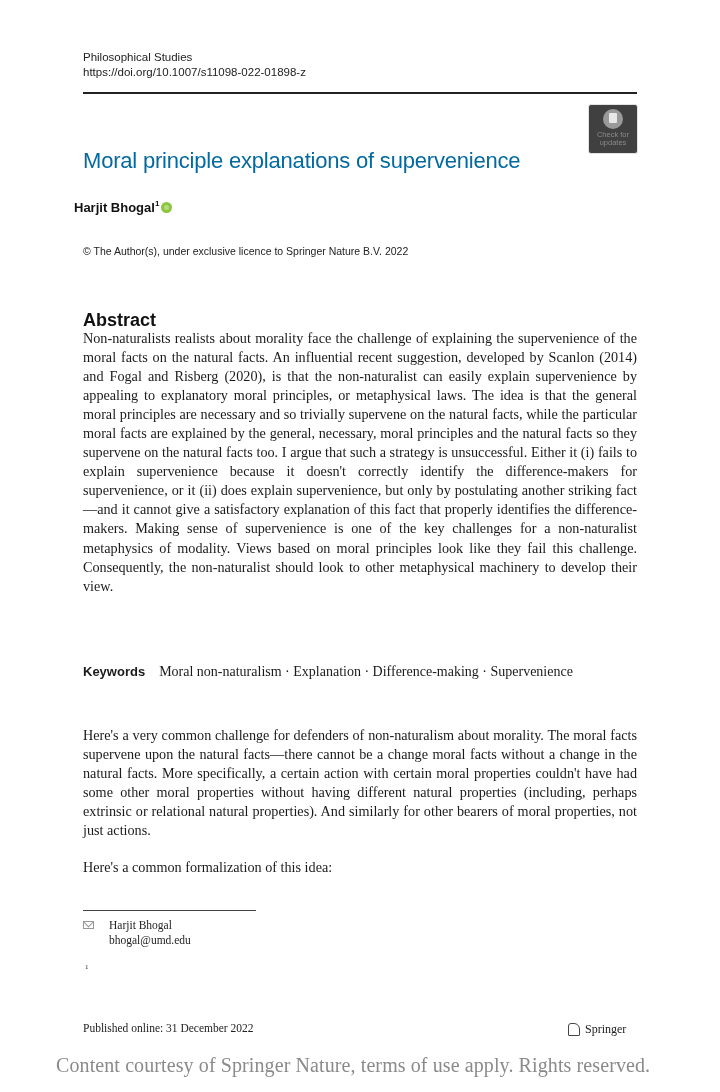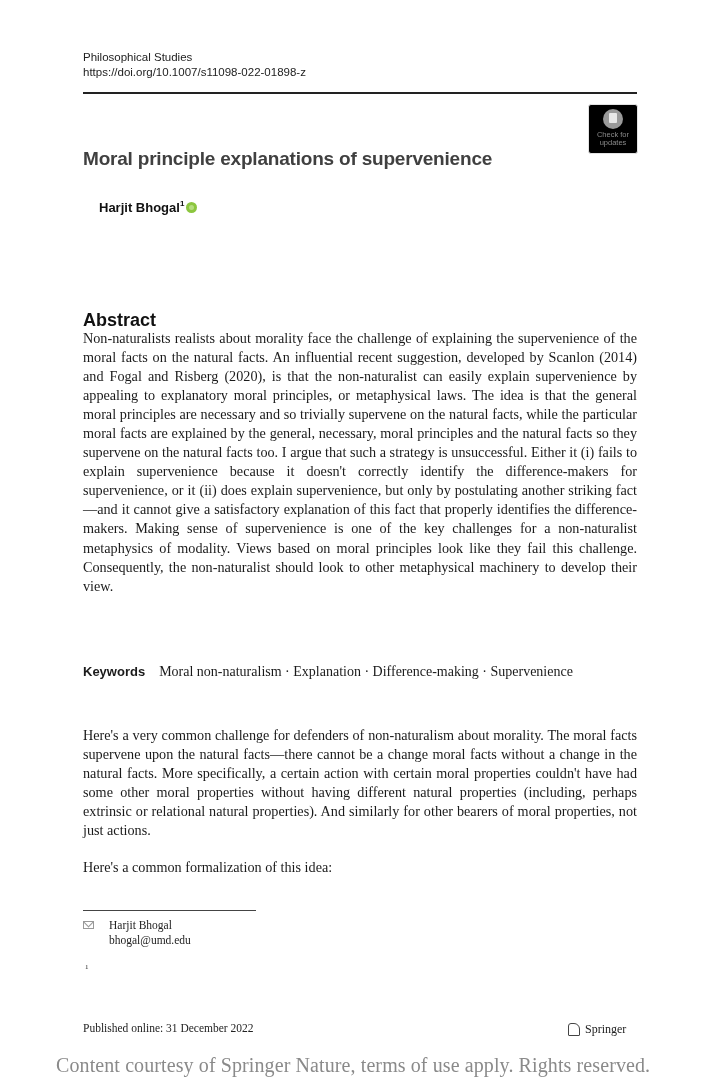--- a/index.html
+++ b/index.html
@@ -3,27 +3,27 @@
 <meta charset="utf-8">
 <style>
   html, body { margin: 0; padding: 0; background: #ffffff; }
   body { width: 720px; height: 1092px; position: relative; overflow: hidden; color: #1a1a1a; }
   .sans { font-family: "Liberation Sans", "DejaVu Sans", sans-serif; }
   .serif { font-family: "Liberation Serif", "DejaVu Serif", serif; }
 
   .journal { position: absolute; left: 83px; top: 50px; font-size: 11.5px; line-height: 15px; color: #222; }
   .header-rule { position: absolute; left: 83px; top: 92px; width: 554px; height: 1.5px; background: #222; }
 
-  .crossmark { position: absolute; left: 588px; top: 104px; width: 48px; height: 48px; border: 1px solid #e3e3e3; border-radius: 3px; background: #000000; display: flex; flex-direction: column; align-items: center; }
+  .crossmark { position: absolute; left: 588px; top: 104px; width: 48px; height: 48px; border: 1px solid #e3e3e3; border-radius: 3px; background: #404040; display: flex; flex-direction: column; align-items: center; }
   .crossmark .disc { width: 20px; height: 20px; border-radius: 50%; background: #9a9a9a; margin-top: 4px; position: relative; }
   .crossmark .disc::after { content: ""; position: absolute; left: 6px; top: 4px; width: 8px; height: 10px; background: #e8e8e8; border-radius: 1px; }
   .crossmark .lbl { font-size: 7.5px; line-height: 8px; color: #8a8a8a; text-align: center; margin-top: 2px; }
 
-  .title { position: absolute; left: 83px; top: 148px; font-size: 19px; font-weight: bold; color: #404040; letter-spacing: -0.2px; }
-  .author { position: absolute; left: 99px; top: 199px; font-size: 13px; font-weight: bold; color: #111; }
+  .title { position: absolute; left: 83px; top: 148px; font-size: 22px; font-weight: normal; color: #0369a1; letter-spacing: -0.2px; }
+  .author { position: absolute; left: 74px; top: 199px; font-size: 13px; font-weight: bold; color: #111; }
   .author sup { font-size: 8px; vertical-align: 6px; }
   .orcid { display: inline-block; width: 11px; height: 11px; border-radius: 50%; background: #8cc63f; vertical-align: -1px; margin-left: 2px; position: relative; }
   .orcid::after { content: ""; position: absolute; left: 3px; top: 3px; width: 5px; height: 5px; border-radius: 50%; background: #b5dd7f; }
 
   .meta { position: absolute; left: 83px; top: 244px; font-size: 10.5px; line-height: 14px; color: #222; }
 
   .abstract-head { position: absolute; left: 83px; top: 310px; font-size: 18px; font-weight: bold; color: #111; }
   .abstract { position: absolute; left: 83px; top: 329px; width: 554px; font-size: 14.2px; line-height: 19.05px; text-align: justify; color: #1a1a1a; }
 
   .keywords { position: absolute; left: 83px; top: 664px; width: 560px; font-size: 14px; color: #1a1a1a; white-space: nowrap; }
@@ -64,20 +64,21 @@
   </div>
 </div>
 
 <div class="title sans">Moral principle explanations of supervenience</div>
 
 <div class="author sans">
   <span>Harjit Bhogal</span><sup>1</sup><span class="orcid"></span>
 </div>
 
 <div class="meta sans">
+  <div>© The Author(s), under exclusive licence to Springer Nature B.V. 2022</div>
 </div>
 
 <div class="abstract-head sans">Abstract</div>
 <div class="abstract serif">Non-naturalists realists about morality face the challenge of explaining the supervenience of the moral facts on the natural facts. An influential recent suggestion, developed by Scanlon (2014) and Fogal and Risberg (2020), is that the non-naturalist can easily explain supervenience by appealing to explanatory moral principles, or metaphysical laws. The idea is that the general moral principles are necessary and so trivially supervene on the natural facts, while the particular moral facts are explained by the general, necessary, moral principles and the natural facts so they supervene on the natural facts too. I argue that such a strategy is unsuccessful. Either it (i) fails to explain supervenience because it doesn't correctly identify the difference-makers for supervenience, or it (ii) does explain supervenience, but only by postulating another striking fact—and it cannot give a satisfactory explanation of this fact that properly identifies the difference-makers. Making sense of supervenience is one of the key challenges for a non-naturalist metaphysics of modality. Views based on moral principles look like they fail this challenge. Consequently, the non-naturalist should look to other metaphysical machinery to develop their view.</div>
 
 <div class="keywords serif">
   <span class="kw-label sans">Keywords</span><span>Moral non-naturalism · Explanation · Difference-making · Supervenience</span>
 </div>
 
 <div class="body serif">

